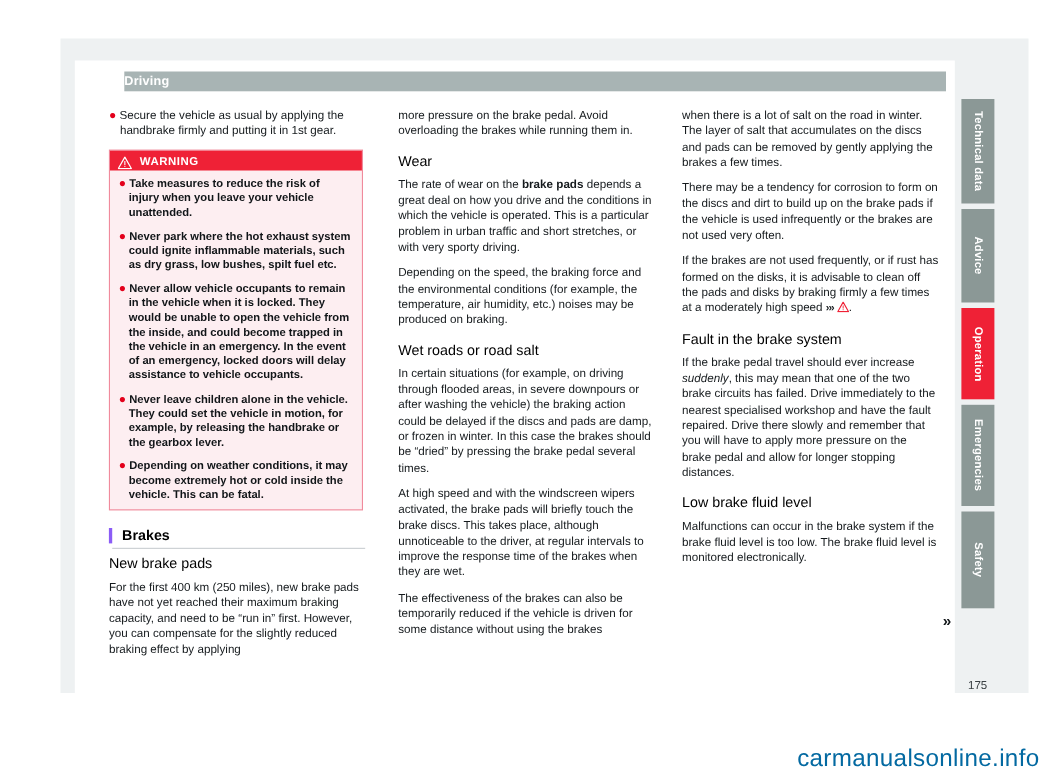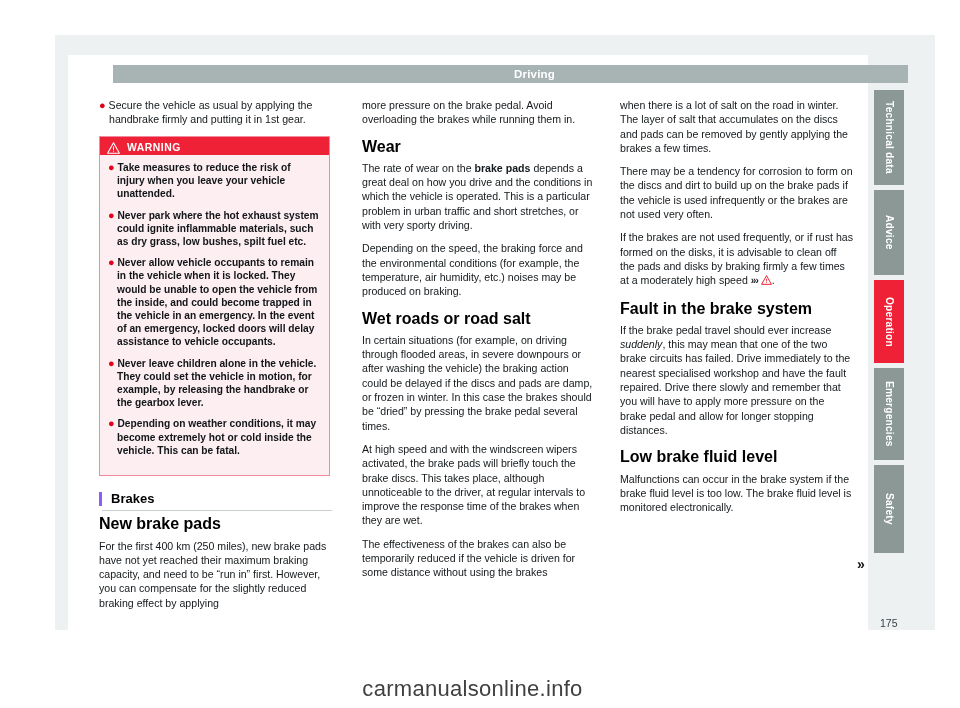--- a/index.html
+++ b/index.html
@@ -38,24 +38,22 @@
   #running-header {
     position: absolute;
     left: 113px;
     top: 65px;
     width: 747px;
     height: 18px;
     background: #a8b4b4;
     color: #ffffff;
     font-size: 11.5px;
     font-weight: bold;
-    text-align: center;
     line-height: 18px;
     letter-spacing: .2px;
-    padding-left: 48px;
   }
 
   
   .column {
     position: absolute;
     top: 98px;
     width: 233px;
     font-size: 10.6px;
     line-height: 14.3px;
     color: #14191c;
@@ -75,22 +73,22 @@
     text-indent: -10px;
   }
   .redbull {
     color: #e3001b;
     font-weight: bold;
     font-size: 11px;
   }
 
   .subhead {
     margin: 4px 0 7px 0;
-    font-size: 16px;
-    font-weight: bold;
+    font-size: 13px;
+    font-weight: normal;
     color: #000000;
   }
   .subhead.spaced { margin-top: 13px; }
 
   b.inline { font-weight: bold; }
   i.inline { font-style: italic; }
 
   
   #warning-box {
     margin: 4px 0 0 0;
@@ -115,21 +113,21 @@
     font-size: 10.2px;
     line-height: 13.2px;
     font-weight: bold;
     color: #111518;
   }
   #warning-body .wp {
     margin: 0 0 8px 0;
     padding-left: 9px;
     text-indent: -9px;
   }
-  #warning-body .wp:last-child { margin-bottom: 12px; }
+  #warning-body .wp:last-child { margin-bottom: 0; }
 
   
   .section-heading {
     margin: 16px 0 11px 0;
     padding-left: 9px;
     border-left: 3px solid #8b5cf6;
     font-size: 13px;
     font-weight: bold;
     color: #000000;
     position: relative;
@@ -197,23 +195,23 @@
     color: #3a4044;
     font-weight: normal;
   }
 
   
   #watermark {
     position: absolute;
     left: 0;
     top: 676px;
     width: 945px;
-    text-align: center;
+    text-align: right;
     font-size: 22px;
-    color: #404040;
+    color: #0369a1;
     letter-spacing: .3px;
     font-family: "Liberation Sans", sans-serif;
   }
 </style>
 </head>
 <body>
 
 <div id="page-backdrop"></div>
 <div id="page-sheet"></div>
 

